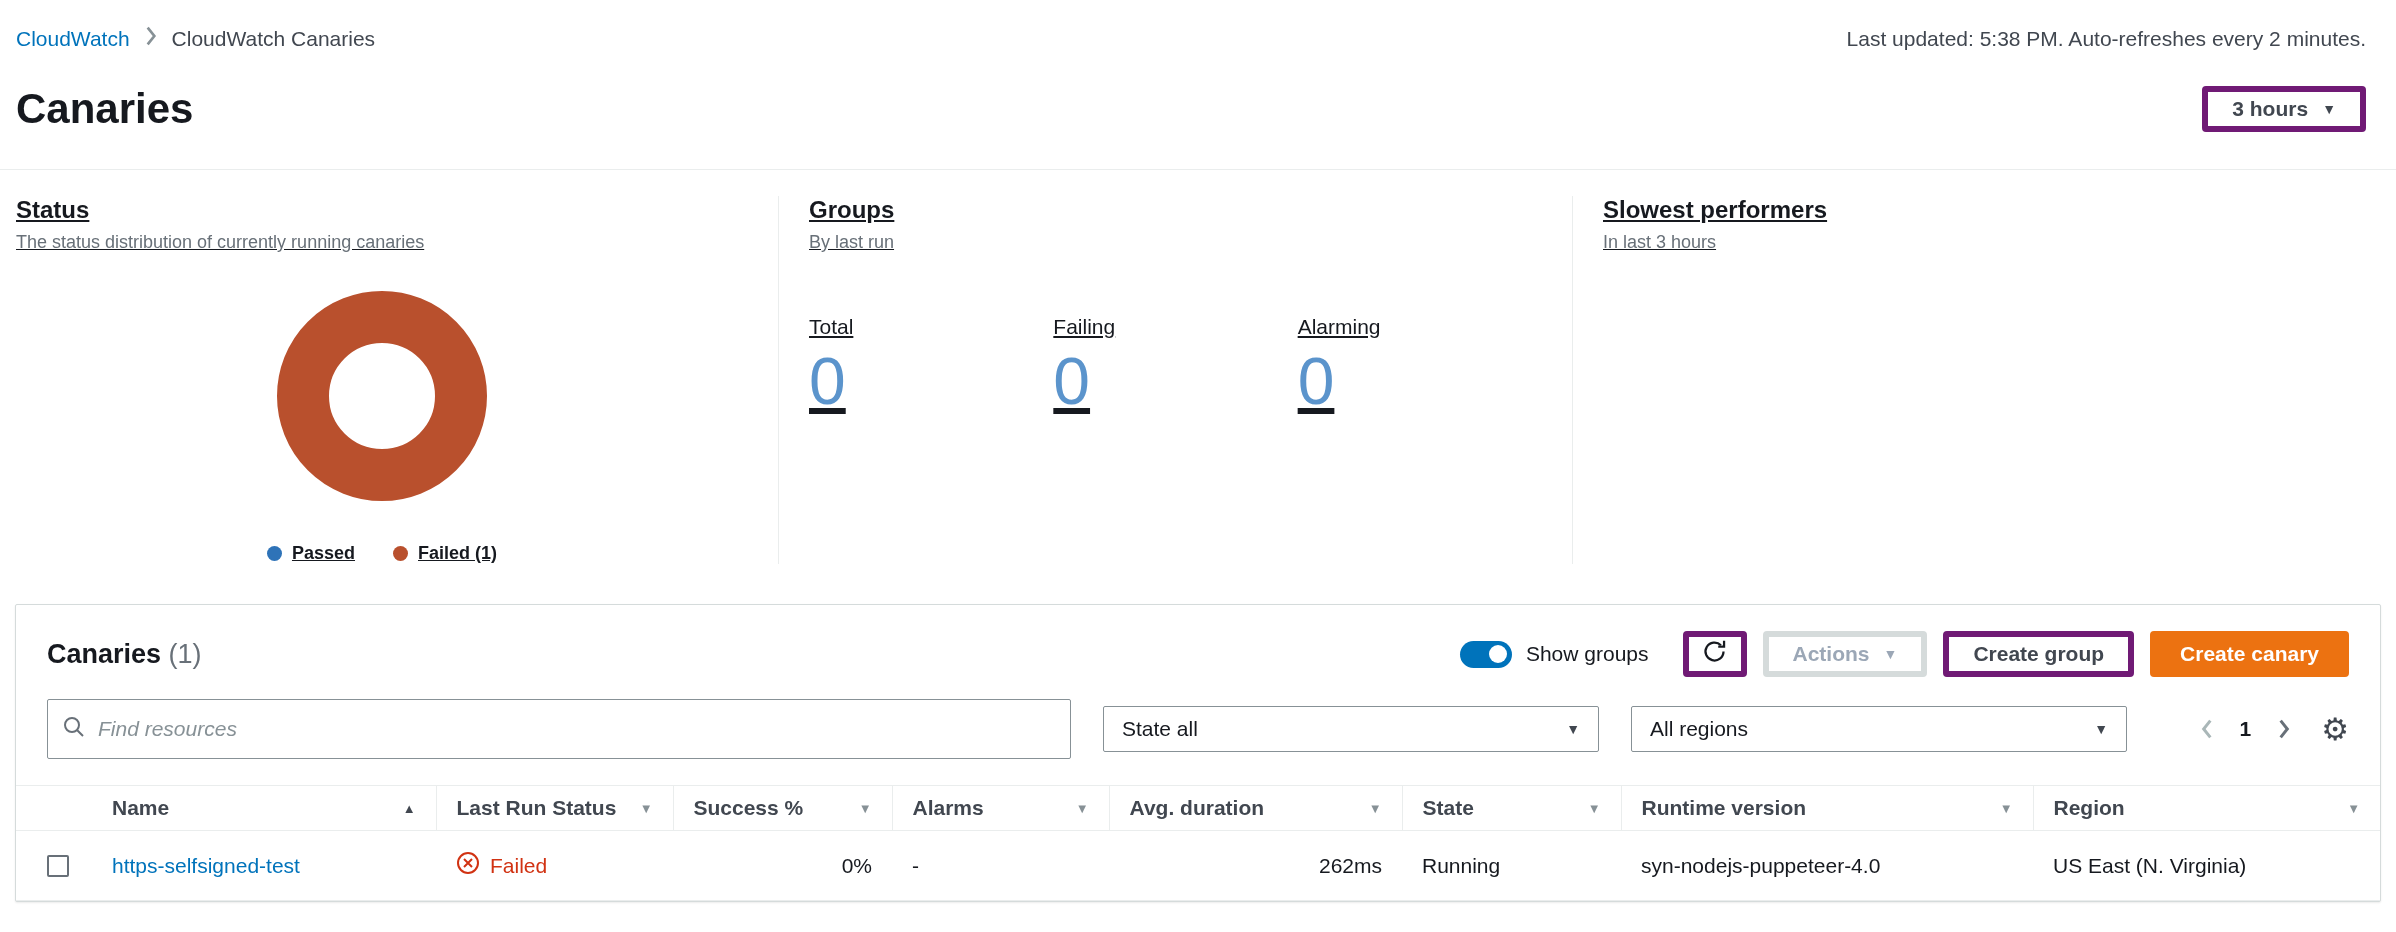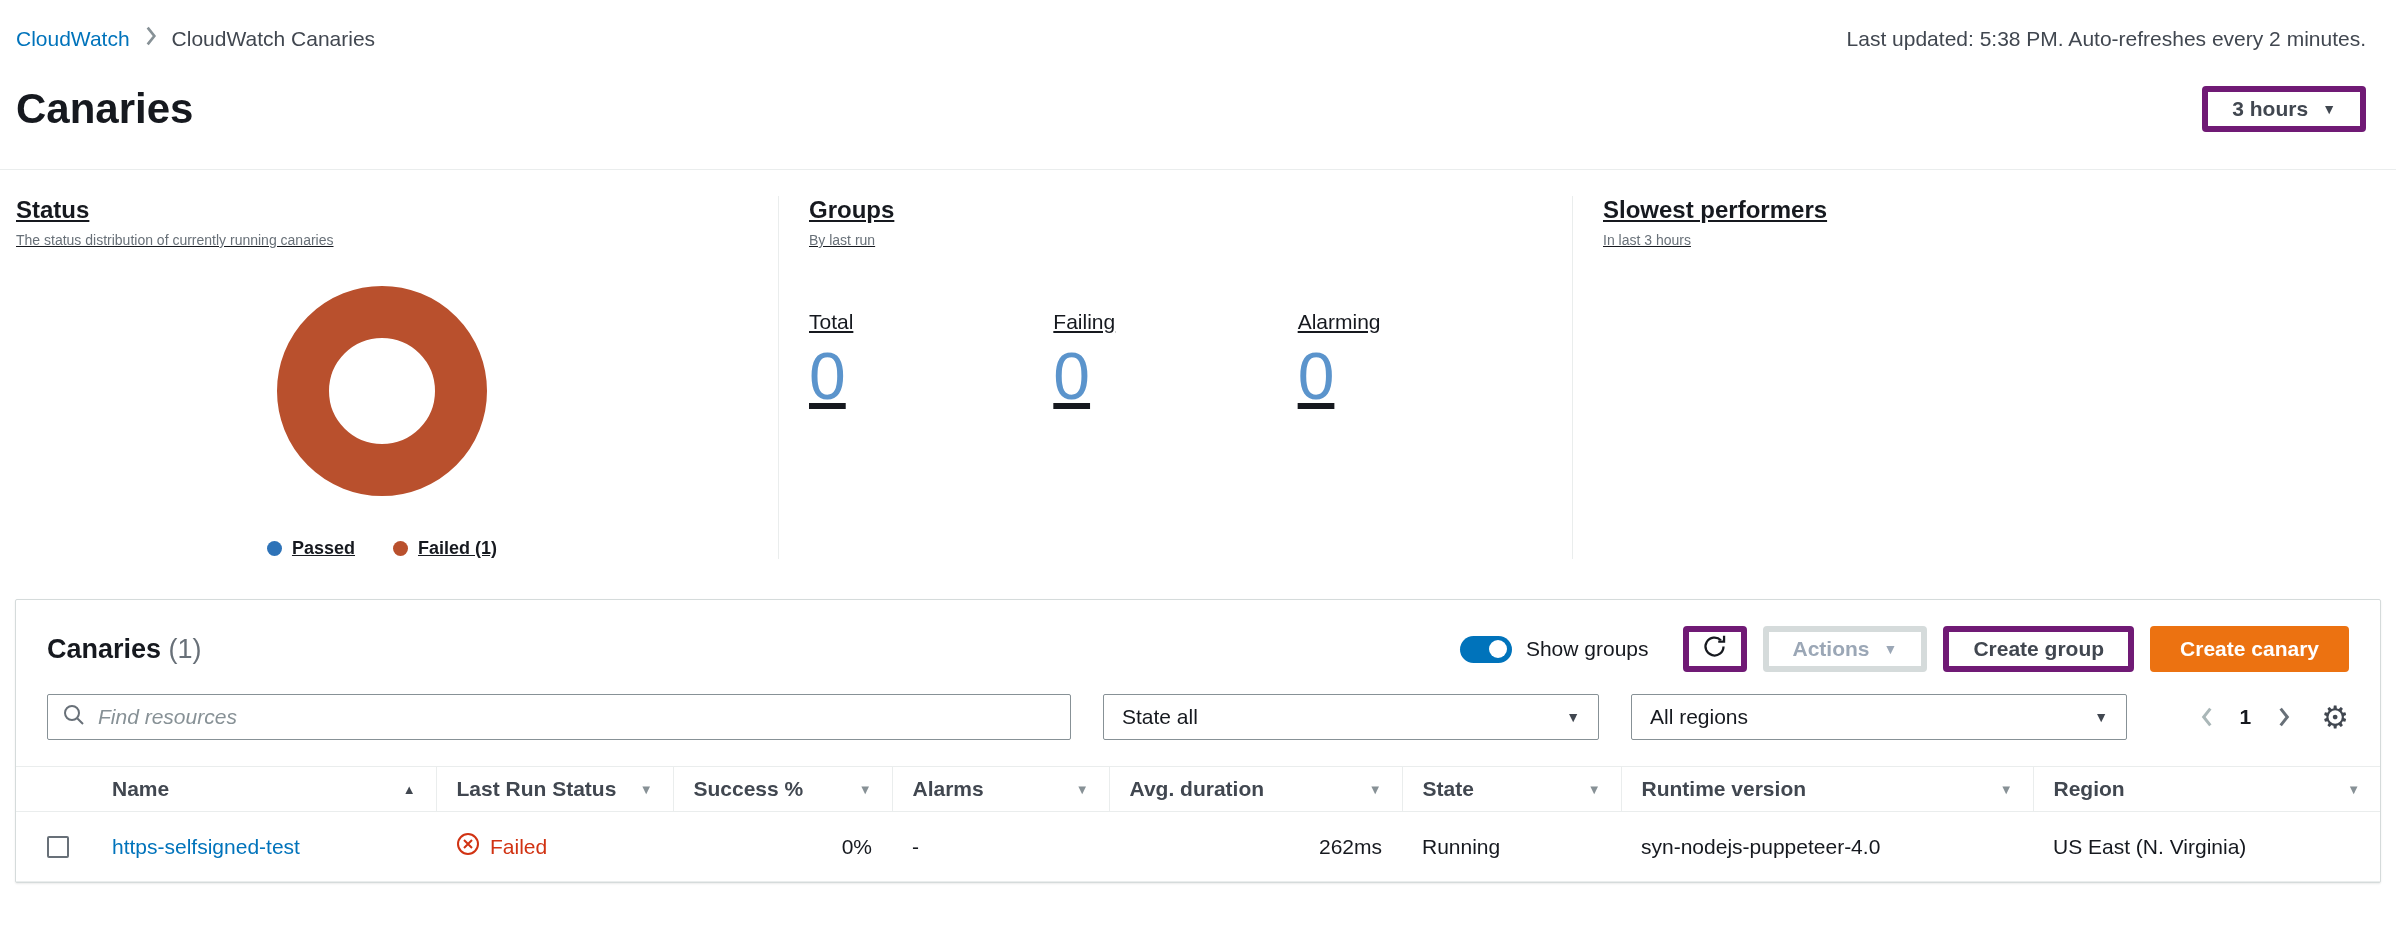--- a/index.html
+++ b/index.html
@@ -35,21 +35,21 @@
 
   .divider { border: none; border-top: 1px solid #eaeded; margin-top: 36px; }
 
   
   .dashboard { display: flex; padding: 26px 0 40px 0; text-decoration: underline; }
   .panel { padding: 0 30px; }
   .panel-status { width: 779px; padding-left: 16px; border-right: 1px solid #eaeded; }
   .panel-groups { width: 794px; border-right: 1px solid #eaeded; }
   .panel-slowest { flex: 1; }
   .panel-title { font-size: 24px; font-weight: 700; }
-  .panel-subtitle { font-size: 14px; color: #687078; margin-top: 8px; }
+  .panel-subtitle { font-size: 18px; color: #687078; margin-top: 8px; }
 
   .donut-wrap { width: 210px; height: 210px; margin: 38px auto 0; }
   .legend { display: flex; justify-content: center; gap: 38px; margin-top: 42px; font-size: 18px; font-weight: 700; color: #16191f; }
   .legend-item { display: flex; align-items: center; gap: 10px; cursor: pointer; }
   .legend-dot { width: 15px; height: 15px; border-radius: 50%; background: #999; flex: none; }
 
   .stats-row { display: flex; margin-top: 62px; }
   .stat { width: 262px; }
   .stat-label { font-size: 21px; color: #16191f; }
   .stat-value { font-size: 66px; font-weight: 400; color: #5b94cc; margin-top: 8px; line-height: 1.05; }
@@ -64,21 +64,21 @@
   .card-header { display: flex; justify-content: space-between; align-items: center; padding: 26px 31px 22px; }
   .card-title { font-size: 27px; font-weight: 700; }
   .card-count { color: #687078; font-weight: 400; }
   .controls { display: flex; align-items: center; gap: 16px; }
   .toggle-group { display: flex; align-items: center; gap: 14px; margin-right: 18px; }
   .toggle { width: 52px; height: 27px; border-radius: 14px; background: #0073bb; position: relative; cursor: pointer; border: none; flex: none; }
   .toggle-knob { position: absolute; right: 5px; top: 4.5px; width: 18px; height: 18px; border-radius: 50%; background: #fff; }
   .toggle-label { font-size: 21px; color: #16191f; }
 
   .filter-row { display: flex; align-items: center; padding: 0 31px 26px; }
-  .search-box { width: 1024px; height: 46px; border: 1px solid #879196; border-radius: 2px; background: #fff; display: flex; align-items: center; gap: 12px; padding: 0 14px; }
+  .search-box { width: 1024px; height: 60px; border: 1px solid #879196; border-radius: 2px; background: #fff; display: flex; align-items: center; gap: 12px; padding: 0 14px; }
   .search-box input { flex: 1; border: none; outline: none; height: 100%; font-size: 21px; font-family: inherit; color: #16191f; background: transparent; }
   .search-box input::placeholder { color: #879196; font-style: italic; }
   .select { width: 496px; height: 46px; margin-left: 32px; border: 1px solid #879196; border-radius: 2px; background: #fff; display: flex; align-items: center; justify-content: space-between; padding: 0 18px; font-size: 21px; color: #16191f; cursor: pointer; }
   .select .caret { font-size: 14px; color: #414750; }
   .pagination { display: flex; align-items: center; gap: 6px; margin-left: auto; }
   .page-btn { border: none; background: none; padding: 8px 10px; cursor: pointer; display: flex; align-items: center; }
   .page-num { border: none; background: none; padding: 8px 10px; font-size: 21px; font-weight: 700; font-family: inherit; color: #16191f; cursor: pointer; }
   .gear-btn { border: none; background: none; margin-left: 20px; font-size: 31px; line-height: 1; color: #414750; cursor: pointer; font-family: inherit; }
 
   table { width: 100%; border-collapse: collapse; font-size: 21px; table-layout: fixed; }

